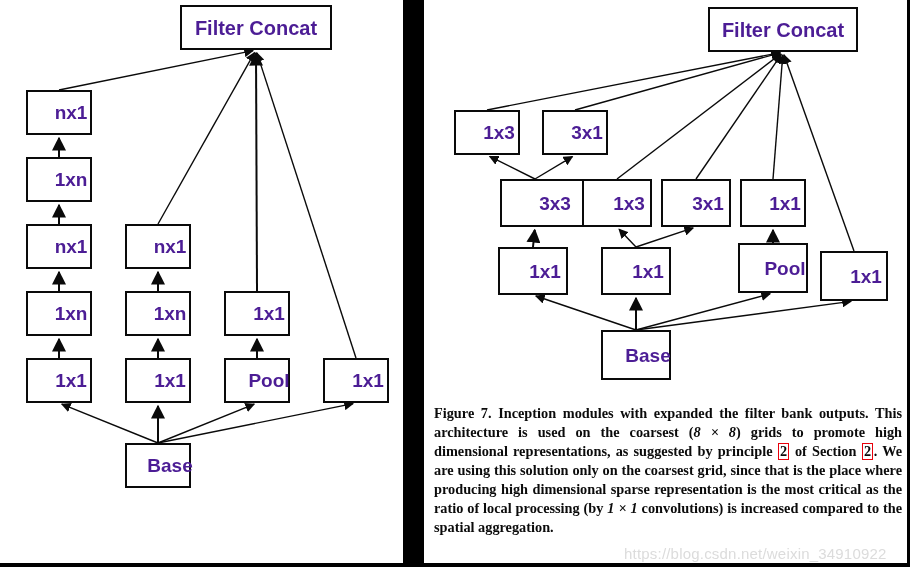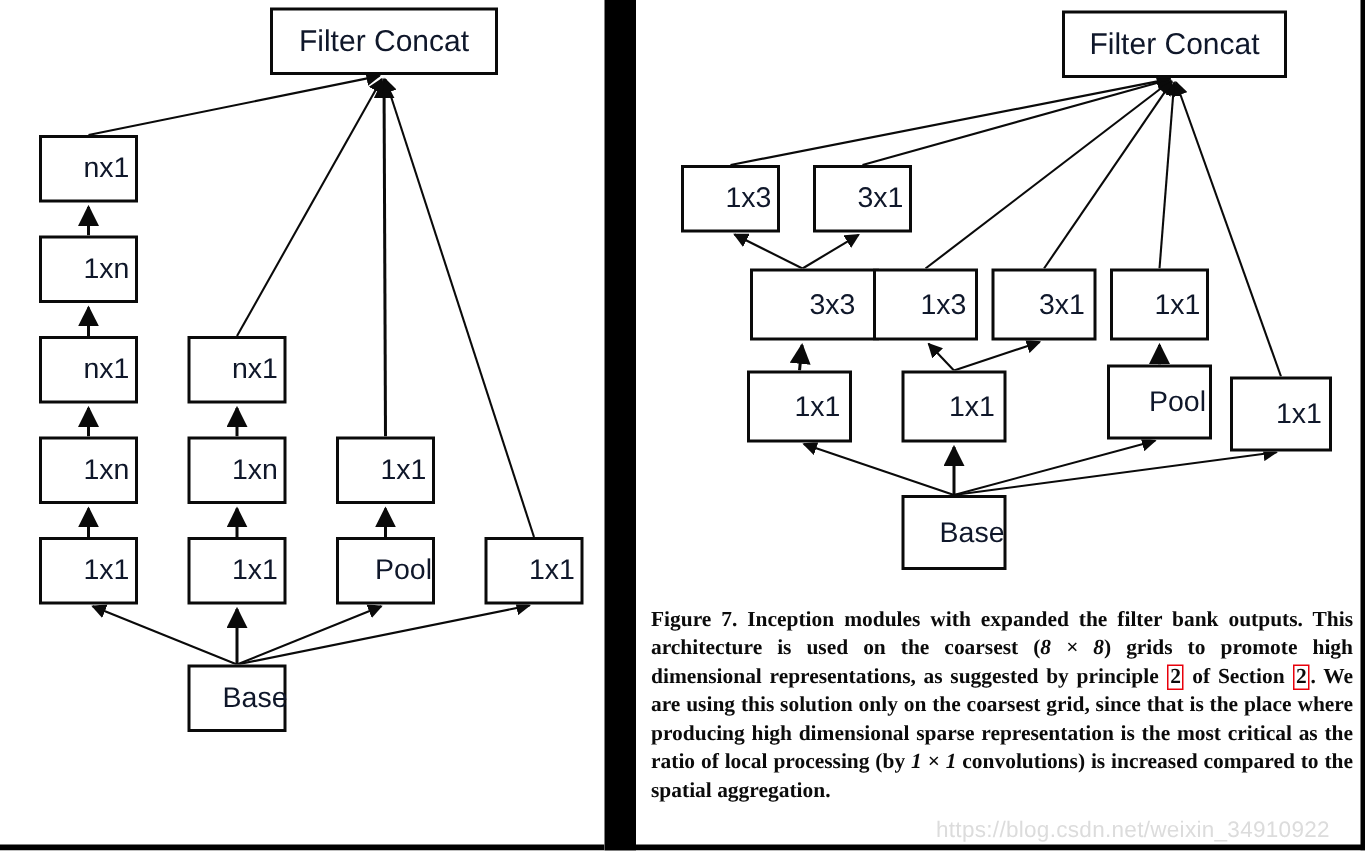--- a/index.html
+++ b/index.html
@@ -28,24 +28,25 @@
   .svg-layer{position:absolute;left:0;top:0;}
 
   
   .node{
     position:absolute;
     box-sizing:border-box;
     background:#ffffff;
     border:2px solid #0a0a0a;
     display:flex;align-items:center;justify-content:center;
     font-family:"Liberation Sans", sans-serif;
-    color:#0f172a;
+    color:#4c1d95;
     line-height:1;
     z-index:3;
     white-space:nowrap;
+    font-weight:bold;
   }
   .node.md{font-size:19px;padding-left:24px;}
   .node.concat{font-size:20px;}
 
   
   .caption{
     position:absolute;
     font-family:"Liberation Serif", serif;
     font-size:14.3px;
     color:#0b0b0b;

